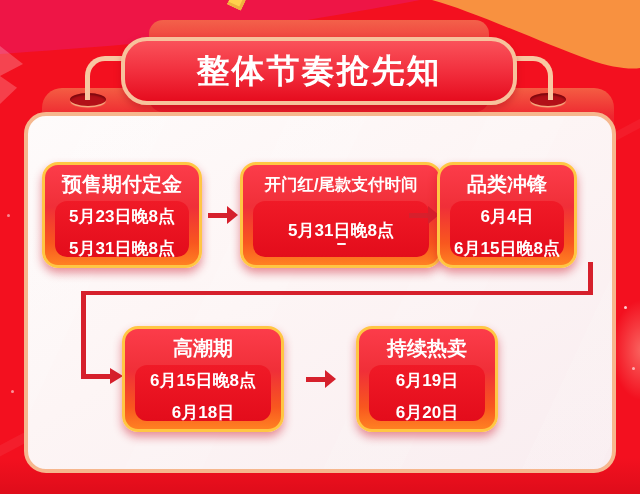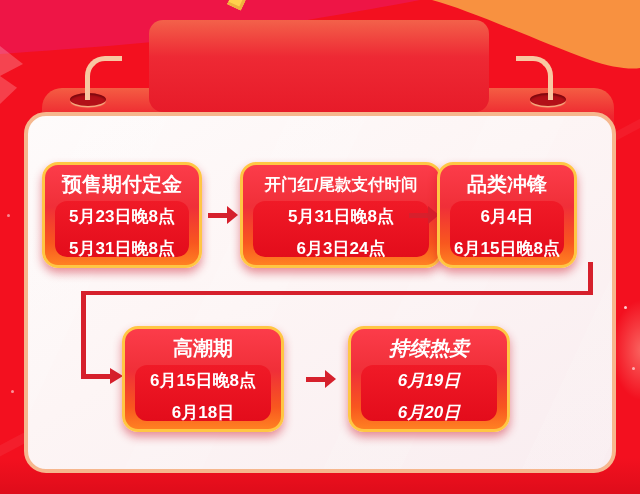--- a/index.html
+++ b/index.html
@@ -69,21 +69,21 @@
   .conn-head{position:absolute;left:110px;top:368px;width:0;height:0;
     border-left:13px solid #d6202c;border-top:8.5px solid transparent;border-bottom:8.5px solid transparent;}
   
   .stage{position:absolute;height:106px;border:3px solid #ffc644;border-radius:16px;
     background:linear-gradient(180deg,#fc3c4a 0%,#f02f38 42%,#f8571f 78%,#ff8122 100%);
     box-shadow:0 5px 10px rgba(205,15,35,.45);}
   .stage-1{left:42px;top:162px;width:160px;}
   .stage-2{left:240px;top:162px;width:202px;}
   .stage-3{left:437px;top:162px;width:140px;}
   .stage-4{left:122px;top:326px;width:162px;}
-  .stage-5{left:348px;top:326px;width:162px;font-style:italic;}
+  .stage-5{left:356px;top:326px;width:142px;}
   .stage-title{height:36px;line-height:38px;text-align:center;color:#fff;
     font-weight:bold;font-size:20px;white-space:nowrap;}
   .stage-title.long{font-size:16.5px;}
   .stage-dates{position:absolute;left:10px;right:10px;top:36px;bottom:8px;
     border-radius:12px;background:linear-gradient(180deg,#f01a27 0%,#e30c1b 100%);
     display:flex;flex-direction:column;align-items:center;justify-content:center;gap:2px;}
   .date-line{color:#fff;font-size:17px;line-height:20px;font-weight:bold;white-space:nowrap;margin-top:8px;}
   .date-sep{width:9px;height:2.5px;border-radius:2px;background:rgba(255,255,255,.95);}
   
   .arrow{position:absolute;width:30px;height:18px;}
@@ -116,20 +116,23 @@
   <div class="sparkle sp5"></div>
   <div class="bg-bottom-shade"></div>
 
   <div class="card-band"></div>
   <div class="hole hole-left"></div>
   <div class="hole hole-right"></div>
 
   <div class="sign-board"></div>
   <div class="wire wire-left"></div>
   <div class="wire wire-right"></div>
+  <div class="title-banner">
+    <span class="txt">整体节奏抢先知</span>
+  </div>
 
   <div class="content-panel">
     <div class="sheen"></div>
   </div>
 
   <div class="seg cv-right"></div>
   <div class="seg ch-top"></div>
   <div class="seg cv-left"></div>
   <div class="seg conn-shaft"></div>
   <div class="conn-head"></div>
@@ -145,21 +148,20 @@
   <div class="arrow arrow-1">
     <div class="shaft"></div>
     <div class="head"></div>
   </div>
 
   <div class="stage stage-2">
     <div class="stage-title long">开门红/尾款支付时间</div>
     <div class="stage-dates">
       <div class="date-line">5月31日晚8点</div>
       <div class="date-sep"></div>
-      <div class="date-line">6月3日24点</div>
     </div>
   </div>
   <div class="arrow arrow-2">
     <div class="shaft"></div>
     <div class="head"></div>
   </div>
 
   <div class="stage stage-3">
     <div class="stage-title">品类冲锋</div>
     <div class="stage-dates">

